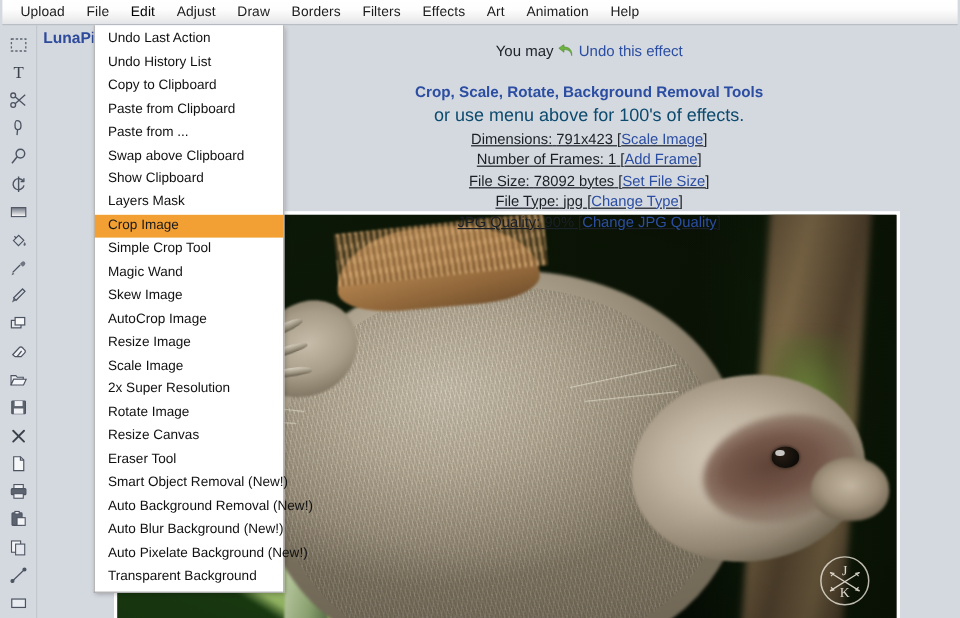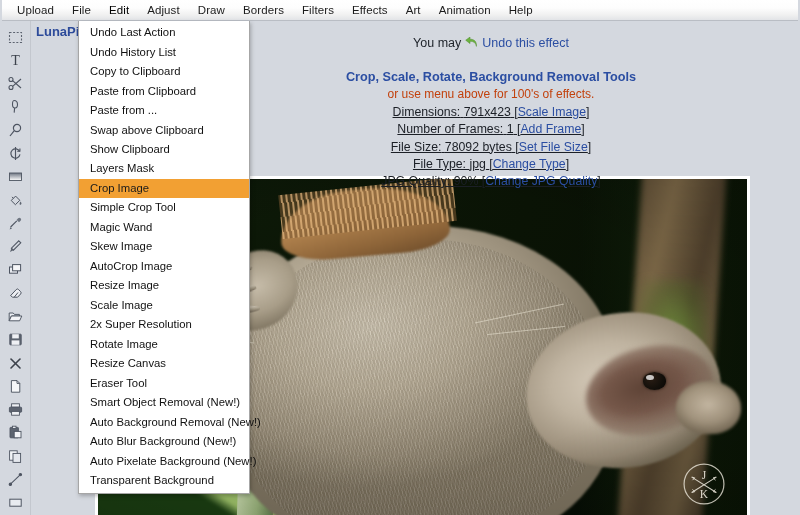--- a/index.html
+++ b/index.html
@@ -79,21 +79,21 @@
     padding: 3px 2px 0 2px;
     z-index: 15;
     white-space: nowrap;
   }
 
   
   #editmenu {
     position: absolute;
     left: 78px;
     top: 21px;
-    width: 172px;
+    width: 159px;
     background: #ffffff;
     border: 1px solid #a6a6a6;
     border-top: none;
     box-shadow: 1px 2px 4px rgba(0,0,0,0.25);
     z-index: 60;
     padding: 2px 0 2px 0;
     box-sizing: border-box;
   }
   .dd-item {
     font-size: 11.3px;
@@ -133,21 +133,21 @@
     text-decoration: none;
     cursor: pointer;
   }
   #toolsline {
     margin-top: 17px;
     font-size: 12.7px;
     font-weight: bold;
     color: #2b4ea2;
     cursor: pointer;
   }
-  #menuhint { margin-top: 2px; font-size: 12px; color: #c2410c; }
+  #menuhint { margin-top: 2px; font-size: 15px; color: #0c4a6e; }
   .metaline { margin-top: 1px; font-size: 12.3px; color: #1b1f26; white-space: nowrap; text-decoration: underline; }
   .brk { color: #1b1f26; }
 
   
   #canvaswrap {
     position: absolute;
     left: 95px;
     top: 176px;
     width: 655px;
     height: 339px;

